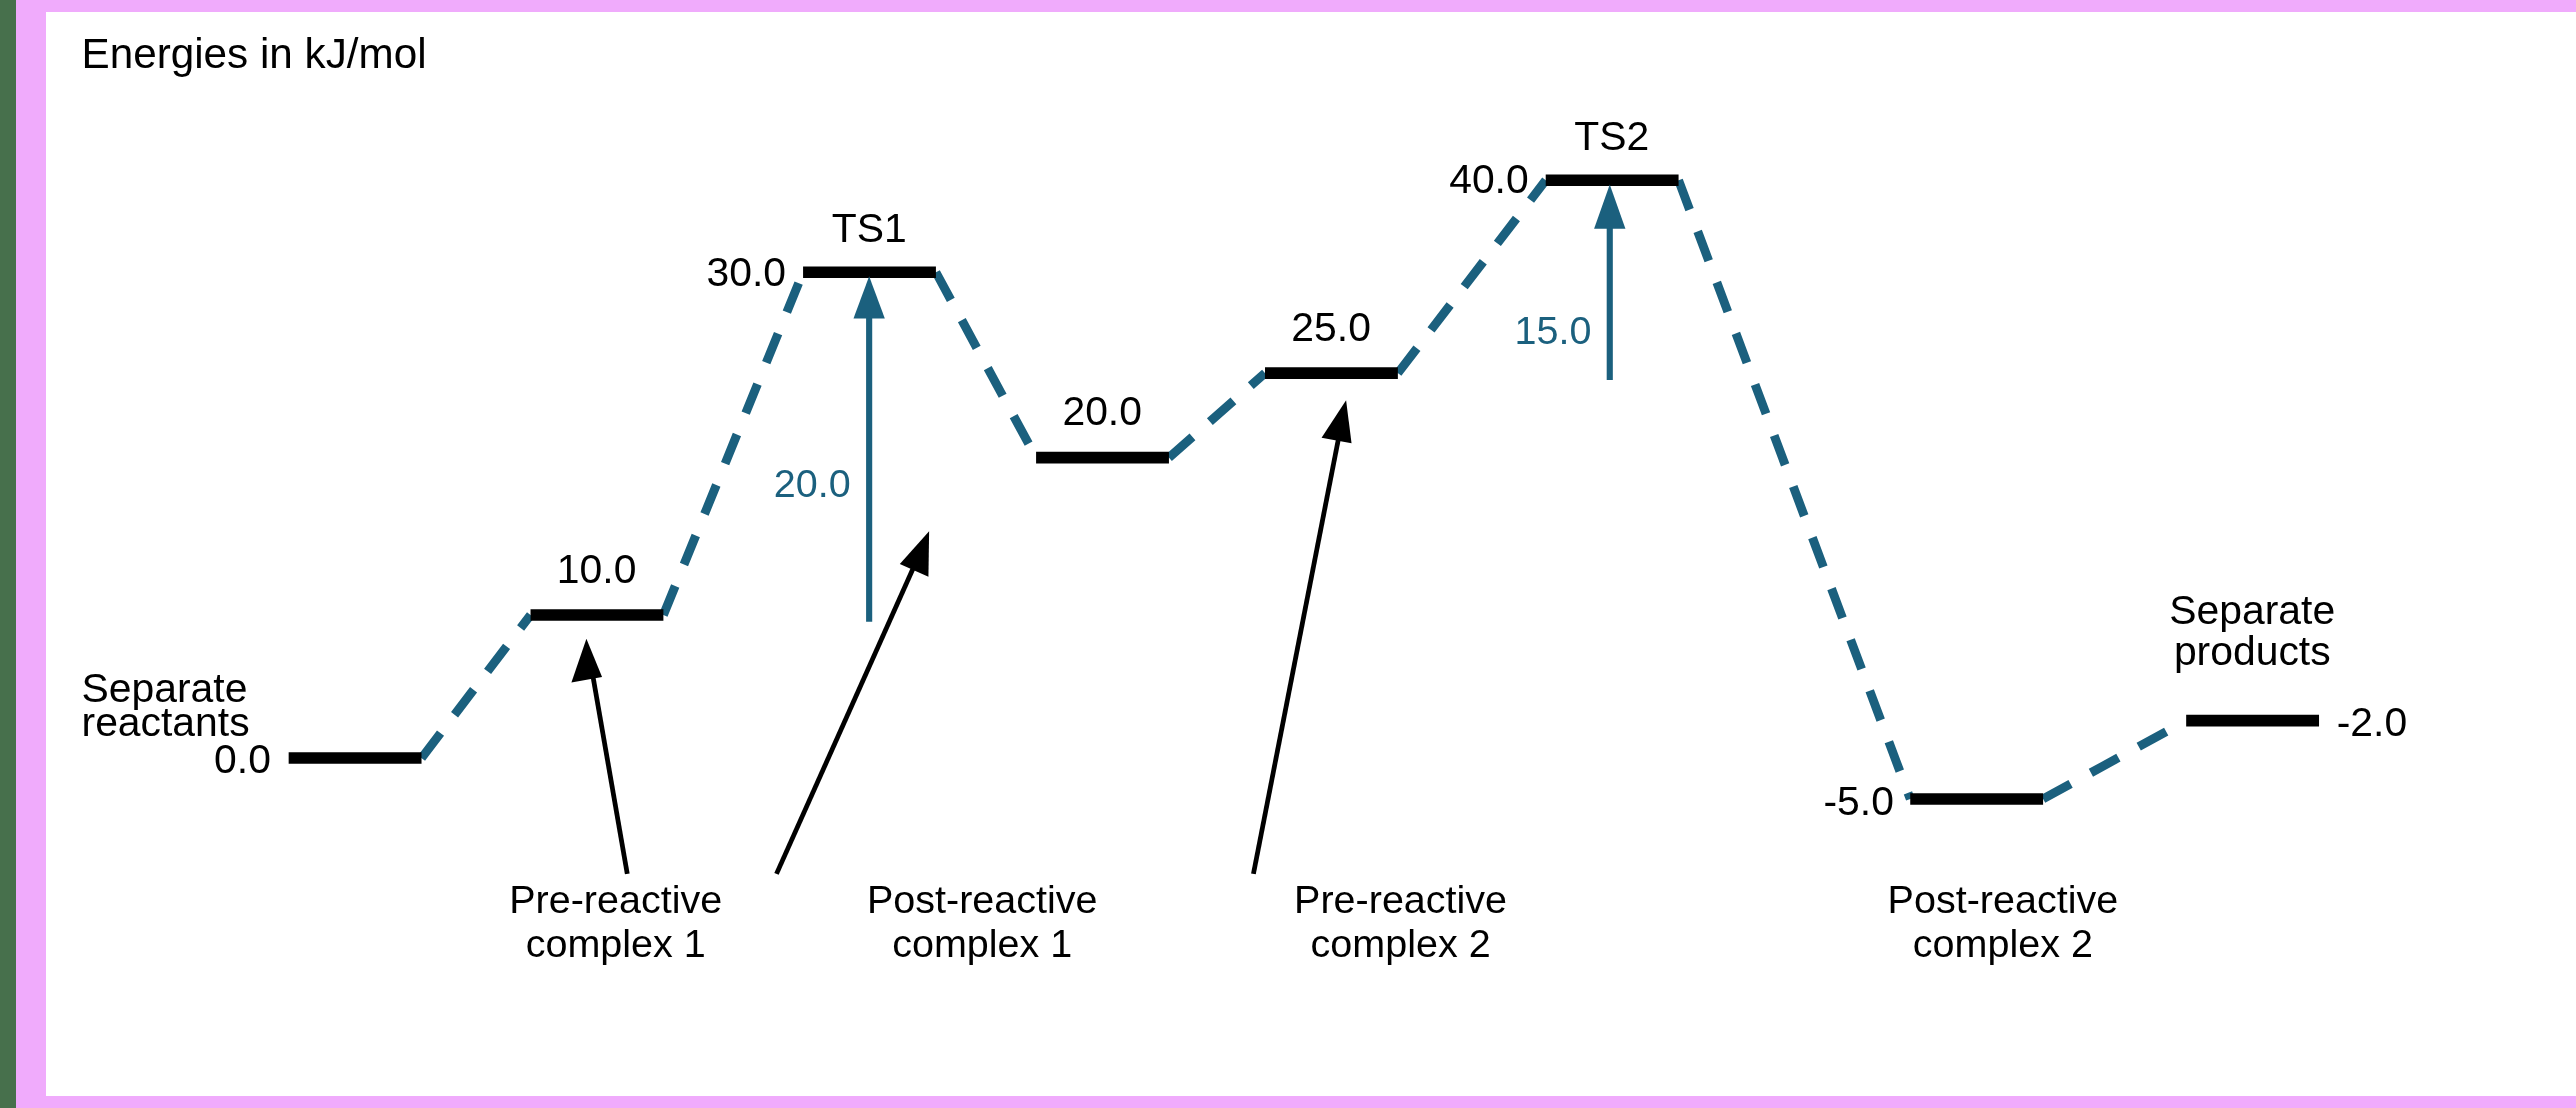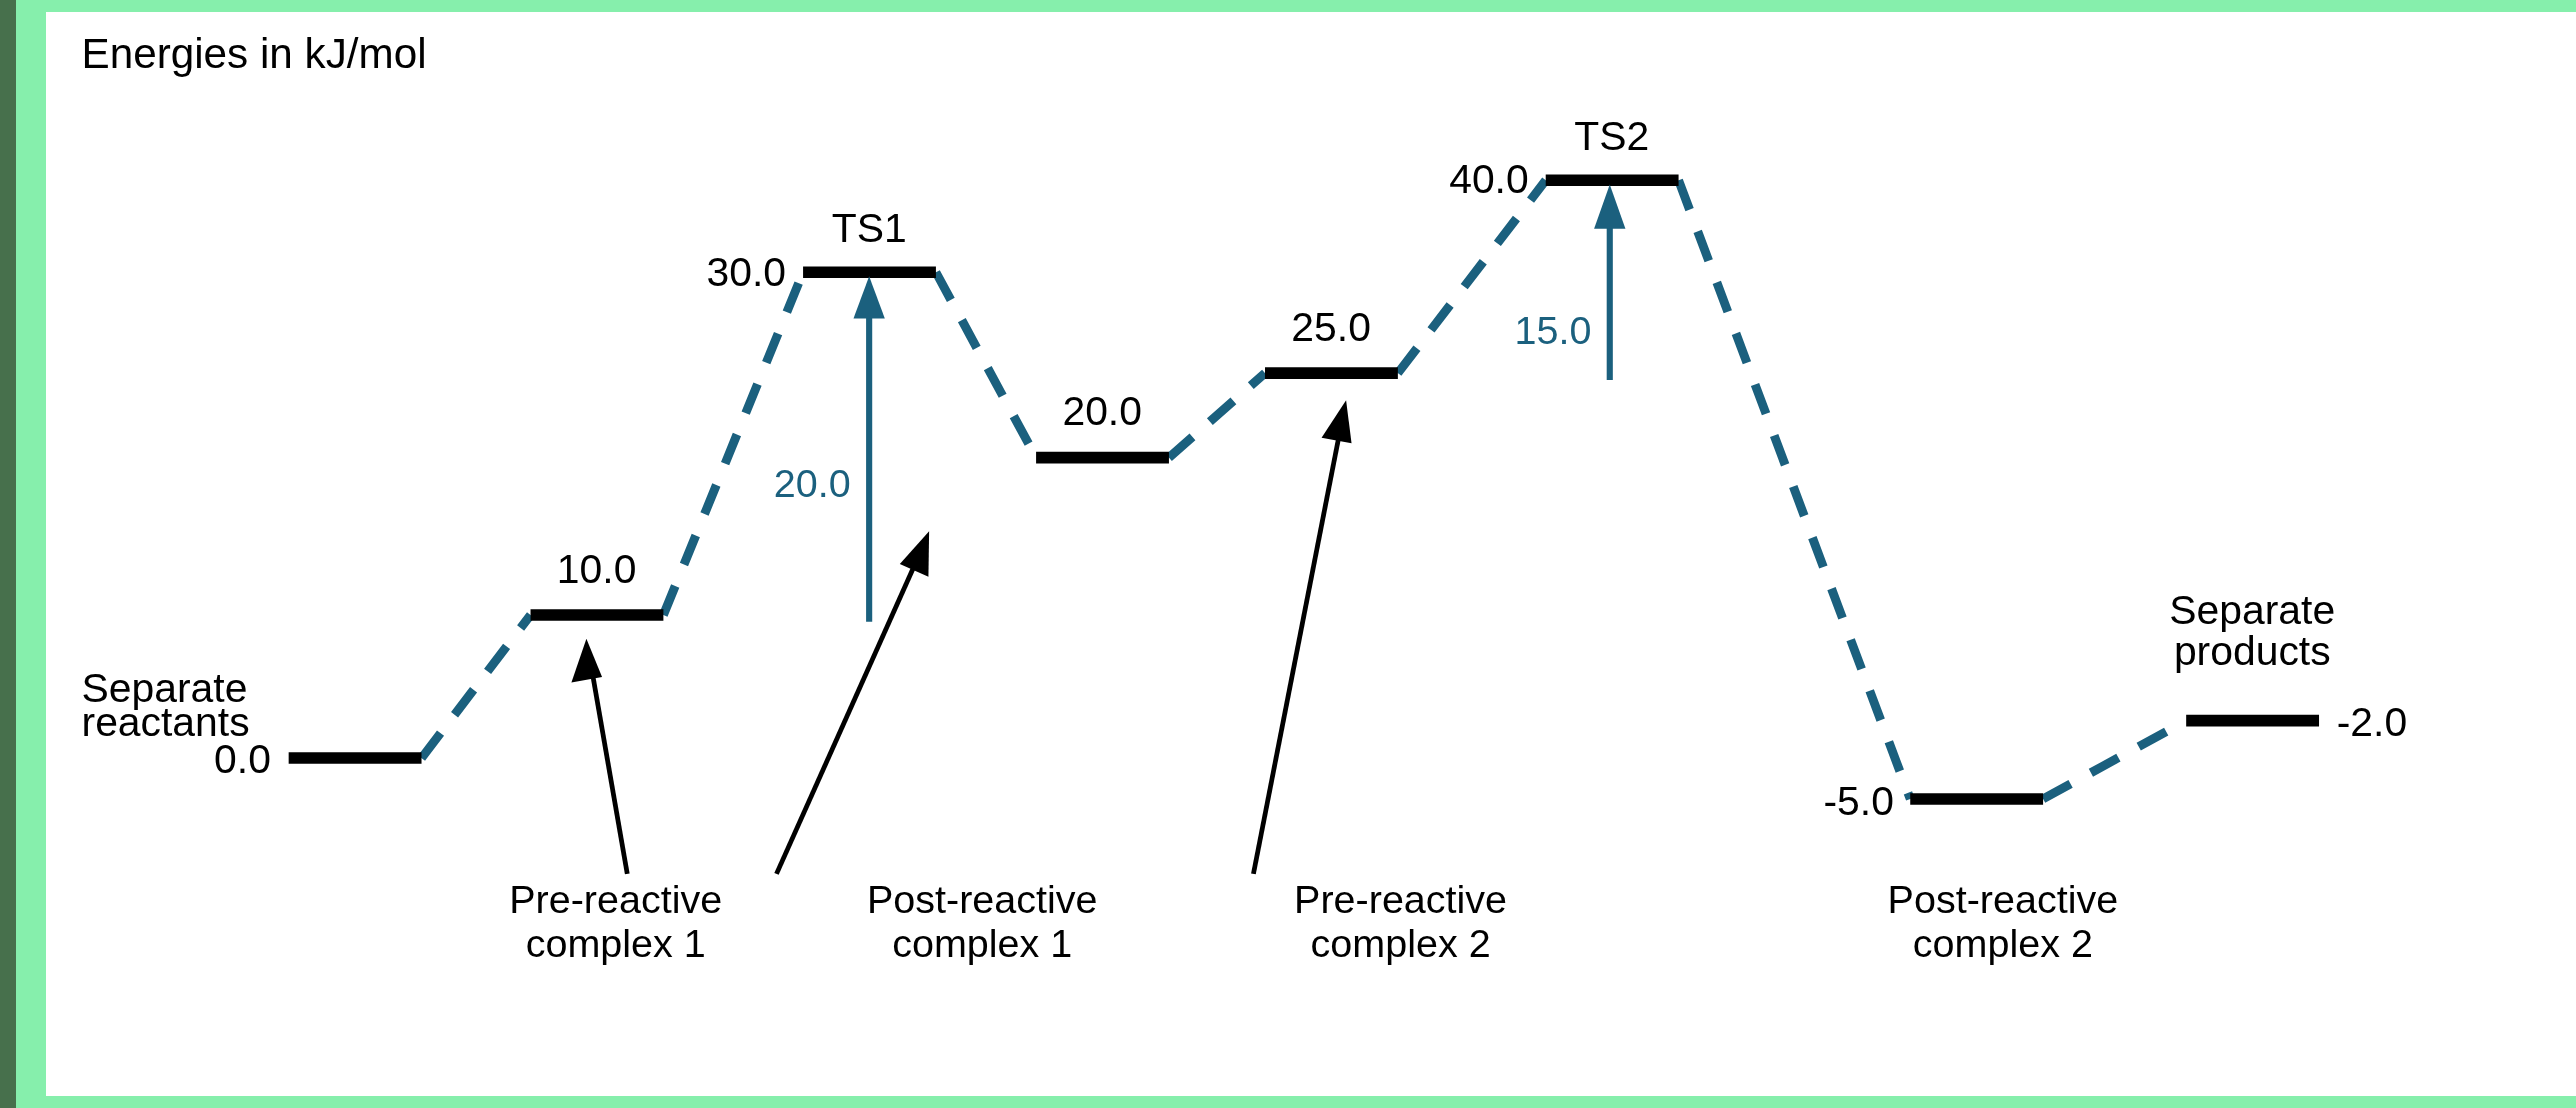--- a/index.html
+++ b/index.html
@@ -14,21 +14,21 @@
     background: #47704c;
     font-family: "Liberation Sans", sans-serif;
     overflow: hidden;
   }
   #frame {
     position: absolute;
     left: 16.4px;
     top: 0px;
     width: 2560px;
     height: 1108px;
-    background: #86efac;
+    background: #f0abfc;
     box-sizing: border-box;
   }
   #canvas {
     position: absolute;
     left: 30px;
     top: 12.3px;
     width: 2530px;
     height: 1084px;
     background: #ffffff;
     box-sizing: border-box;

